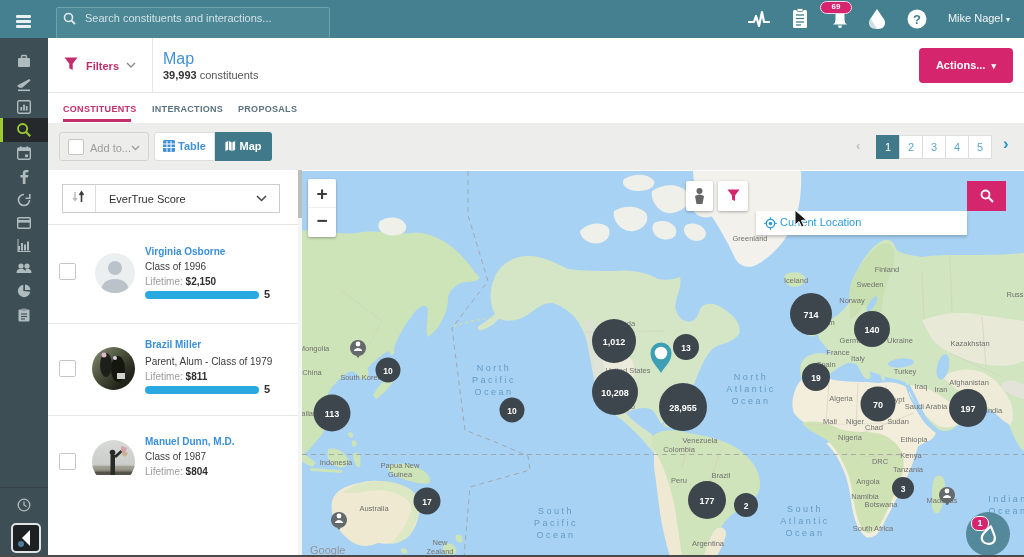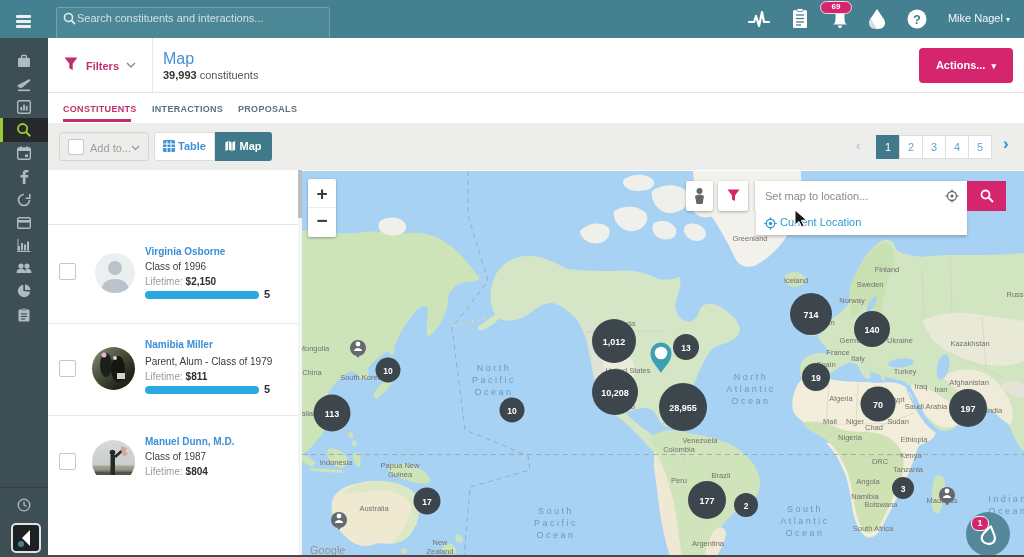--- a/index.html
+++ b/index.html
@@ -3,21 +3,21 @@
 <meta charset="utf-8">
 <style>
   * { margin:0; padding:0; box-sizing:border-box; }
   html,body { width:1024px; height:557px; overflow:hidden; font-family:"Liberation Sans", sans-serif; }
   body { position:relative; background:#fff; }
   .abs { position:absolute; }
 
   
   #topbar { left:0; top:0; width:1024px; height:38px; background:#44808f; }
   #hamburger div { width:15px; height:3px; background:#e8f0f2; margin:2px 0; border-radius:1px; }
-  #searchbox { left:56px; top:7px; width:274px; height:40px; border:1px solid #6fa2ad; background:#4c8795; border-radius:2px; color:#cfe2e6; font-size:11px; line-height:20px; padding-left:20px; }
+  #searchbox { left:56px; top:7px; width:274px; height:40px; border:1px solid #6fa2ad; background:#4c8795; border-radius:2px; color:#cfe2e6; font-size:11px; line-height:20px; padding-left:28px; }
   #badge69 { left:820px; top:1px; width:32px; height:13px; background:#d6246e; border:1.5px solid #f3d7e4; border-radius:7px; color:#fff; font-size:8px; font-weight:bold; text-align:center; line-height:10px; }
   #mikenagel { right:14px; top:12px; color:#f2f7f8; font-size:11px;padding-left:16px; }
 
   
   #sidebar { left:0; top:38px; width:48px; height:519px; background:#3e4e55; }
   #sb-active { left:0; top:118px; width:48px; height:24px; background:#26292b; border-left:3px solid #9ccc2f; }
   #sb-divider { left:0; top:487px; width:48px; height:1px; background:#333f44; }
   #recbox { left:11px; top:523px; width:30px; height:30px; background:#1d2123; border:2px solid #dfe3e4; border-radius:5px; }
 
   
@@ -258,20 +258,30 @@
     </svg> Map</div>
 <div class="abs" id="pg-prev">‹</div>
 <div class="abs pagebox" id="pg1">1</div>
 <div class="abs pagebox" id="pg2">2</div>
 <div class="abs pagebox" id="pg3">3</div>
 <div class="abs pagebox" id="pg4">4</div>
 <div class="abs pagebox" id="pg5">5</div>
 <div class="abs" id="pg-next">›</div>
 
 <div class="abs" id="listpanel">
+  <div id="sortbox">
+    <div class="seg"><svg width="16" height="14" viewBox="0 0 16 14">
+          <path d="M4 2 L4 10 M2 8 L4 10.5 L6 8" fill="none" stroke="#b9b9b9" stroke-width="1.4"></path>
+          <path d="M10.5 12 L10.5 3 M8.5 5 L10.5 2 L12.5 5" fill="none" stroke="#3c3c3c" stroke-width="1.6"></path>
+        </svg></div>
+    <div class="txt">EverTrue Score</div>
+    <svg style="position:absolute; right:12px; top:10px;" width="11" height="7" viewBox="0 0 11 7">
+        <path d="M1 1 L5.5 5.5 L10 1" fill="none" stroke="#444" stroke-width="1.5"></path>
+      </svg>
+  </div>
   <div id="listdiv0"></div>
 </div>
 <div class="abs" id="items" style="left:48px; top:170px; width:250px; height:305px; overflow:hidden;">
 
   <div class="cb2" style="top:93px;"></div>
   <div class="avatar" style="left:47px; top:83px; width:40px; height:40px; background:#eceff0;">
     <svg width="40" height="40" viewBox="0 0 40 40">
         <circle cx="20" cy="15" r="7" fill="#b9c3c9"></circle>
         <path d="M6 40 Q6 26 20 26 Q34 26 34 40 Z" fill="#b9c3c9"></path>
       </svg>
@@ -286,21 +296,21 @@
   <div class="cb2" style="top:190px;"></div>
   <div class="avatar" style="left:44px; top:177px; width:43px; height:43px; background:linear-gradient(135deg,#8a9178 0%,#4e553f 40%,#23251c 75%);">
     <svg width="43" height="43" viewBox="0 0 43 43">
         <ellipse cx="14" cy="18" rx="6" ry="12" fill="#1d201a"></ellipse>
         <ellipse cx="26" cy="22" rx="7" ry="13" fill="#15170f"></ellipse>
         <circle cx="12" cy="8" r="2.5" fill="#e0b7c9"></circle>
         <circle cx="23" cy="11" r="2" fill="#d8cfe2"></circle>
         <rect x="25" y="26" width="8" height="6" fill="#cfd3cd"></rect>
       </svg>
   </div>
-  <div class="iname" style="top:169px;">Namibia Miller</div>
+  <div class="iname" style="top:169px;">Brazil Miller</div>
   <div class="iclass" style="top:186px;">Parent, Alum - Class of 1979</div>
   <div class="ilife" style="top:201px;">Lifetime: <b>$811</b></div>
   <div class="ibar" style="top:216px;"></div>
   <div class="iscore" style="top:213px;">5</div>
   <div class="idiv" style="top:245px;"></div>
 
   <div class="cb2" style="top:283px;"></div>
   <div class="avatar" style="left:44px; top:270px; width:43px; height:43px; background:linear-gradient(180deg,#d8dad7 0%,#cbcecb 56%,#b2b0a5 62%,#908e82 70%,#57544a 76%,#4e4b42 100%);">
     <svg width="43" height="43" viewBox="0 0 43 43">
         <rect x="0" y="26" width="43" height="3" fill="#9a988c" opacity="0.7"></rect>
@@ -581,30 +591,20 @@
       <div class="plus">+</div>
       <div class="minus">−</div>
     </div>
 <div id="pegbtn"><svg style="margin:6px 0 0 7px;" width="13" height="18" viewBox="0 0 13 18">
         <circle cx="6.5" cy="4" r="3" fill="#666"></circle>
         <path d="M 2,9 Q 6.5,6 11,9 L 9.5,17 L 3.5,17 Z" fill="#666"></path>
       </svg></div>
 <div id="filterbtn"><svg style="margin:8px 0 0 9px;" width="13" height="13" viewBox="0 0 13 13">
         <path d="M0.5 0.5 L12.5 0.5 L8 6.5 L8 12 L5 10.5 L5 6.5 Z" fill="#d4256d"></path>
       </svg></div>
-<div id="mapsearch">Set map to location...<svg style="position:absolute; right:8px; top:8px;" width="14" height="14" viewBox="0 0 14 14">
-        <circle cx="7" cy="7" r="4.5" fill="none" stroke="#6b6b6b" stroke-width="1.3"></circle>
-        <circle cx="7" cy="7" r="1.6" fill="#6b6b6b"></circle>
-        <g stroke="#6b6b6b" stroke-width="1.3">
-          <line x1="7" y1="0.5" x2="7" y2="3"></line>
-          <line x1="7" y1="11" x2="7" y2="13.5"></line>
-          <line x1="0.5" y1="7" x2="3" y2="7"></line>
-          <line x1="11" y1="7" x2="13.5" y2="7"></line>
-        </g>
-      </svg></div>
 <div id="mapsearchbtn"><svg style="margin:8px 0 0 13px;" width="14" height="14" viewBox="0 0 14 14">
         <circle cx="5.5" cy="5.5" r="4" fill="none" stroke="#fff" stroke-width="1.8"></circle>
         <line x1="8.8" y1="8.8" x2="13" y2="13" stroke="#fff" stroke-width="2"></line>
       </svg></div>
 <div id="dropdown">
       <svg style="position:absolute; left:8px; top:6px;" width="13" height="13" viewBox="0 0 13 13">
         <circle cx="6.5" cy="6.5" r="4.2" fill="none" stroke="#2e9bd6" stroke-width="1.3"></circle>
         <circle cx="6.5" cy="6.5" r="1.8" fill="#2e9bd6"></circle>
         <g stroke="#2e9bd6" stroke-width="1.2">
           <line x1="6.5" y1="0.2" x2="6.5" y2="2.5"></line>

